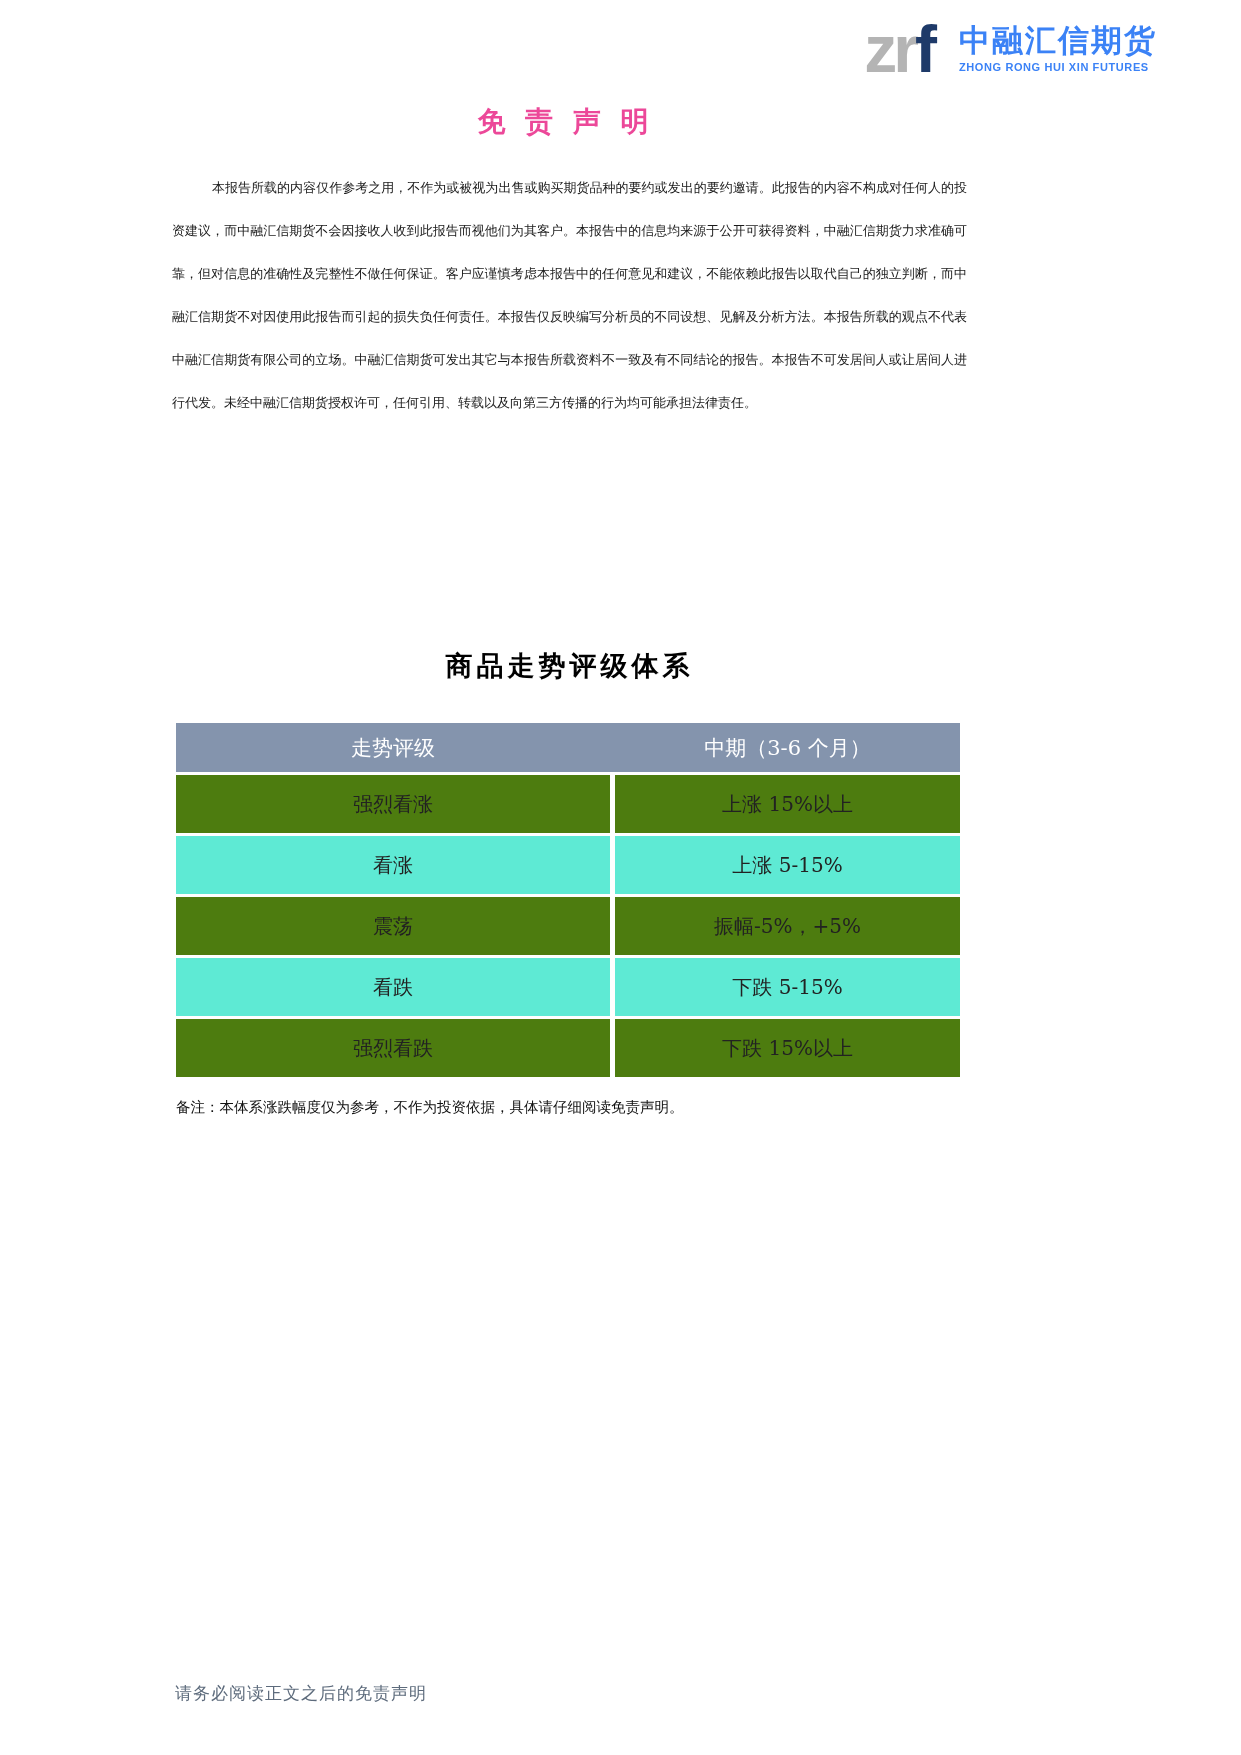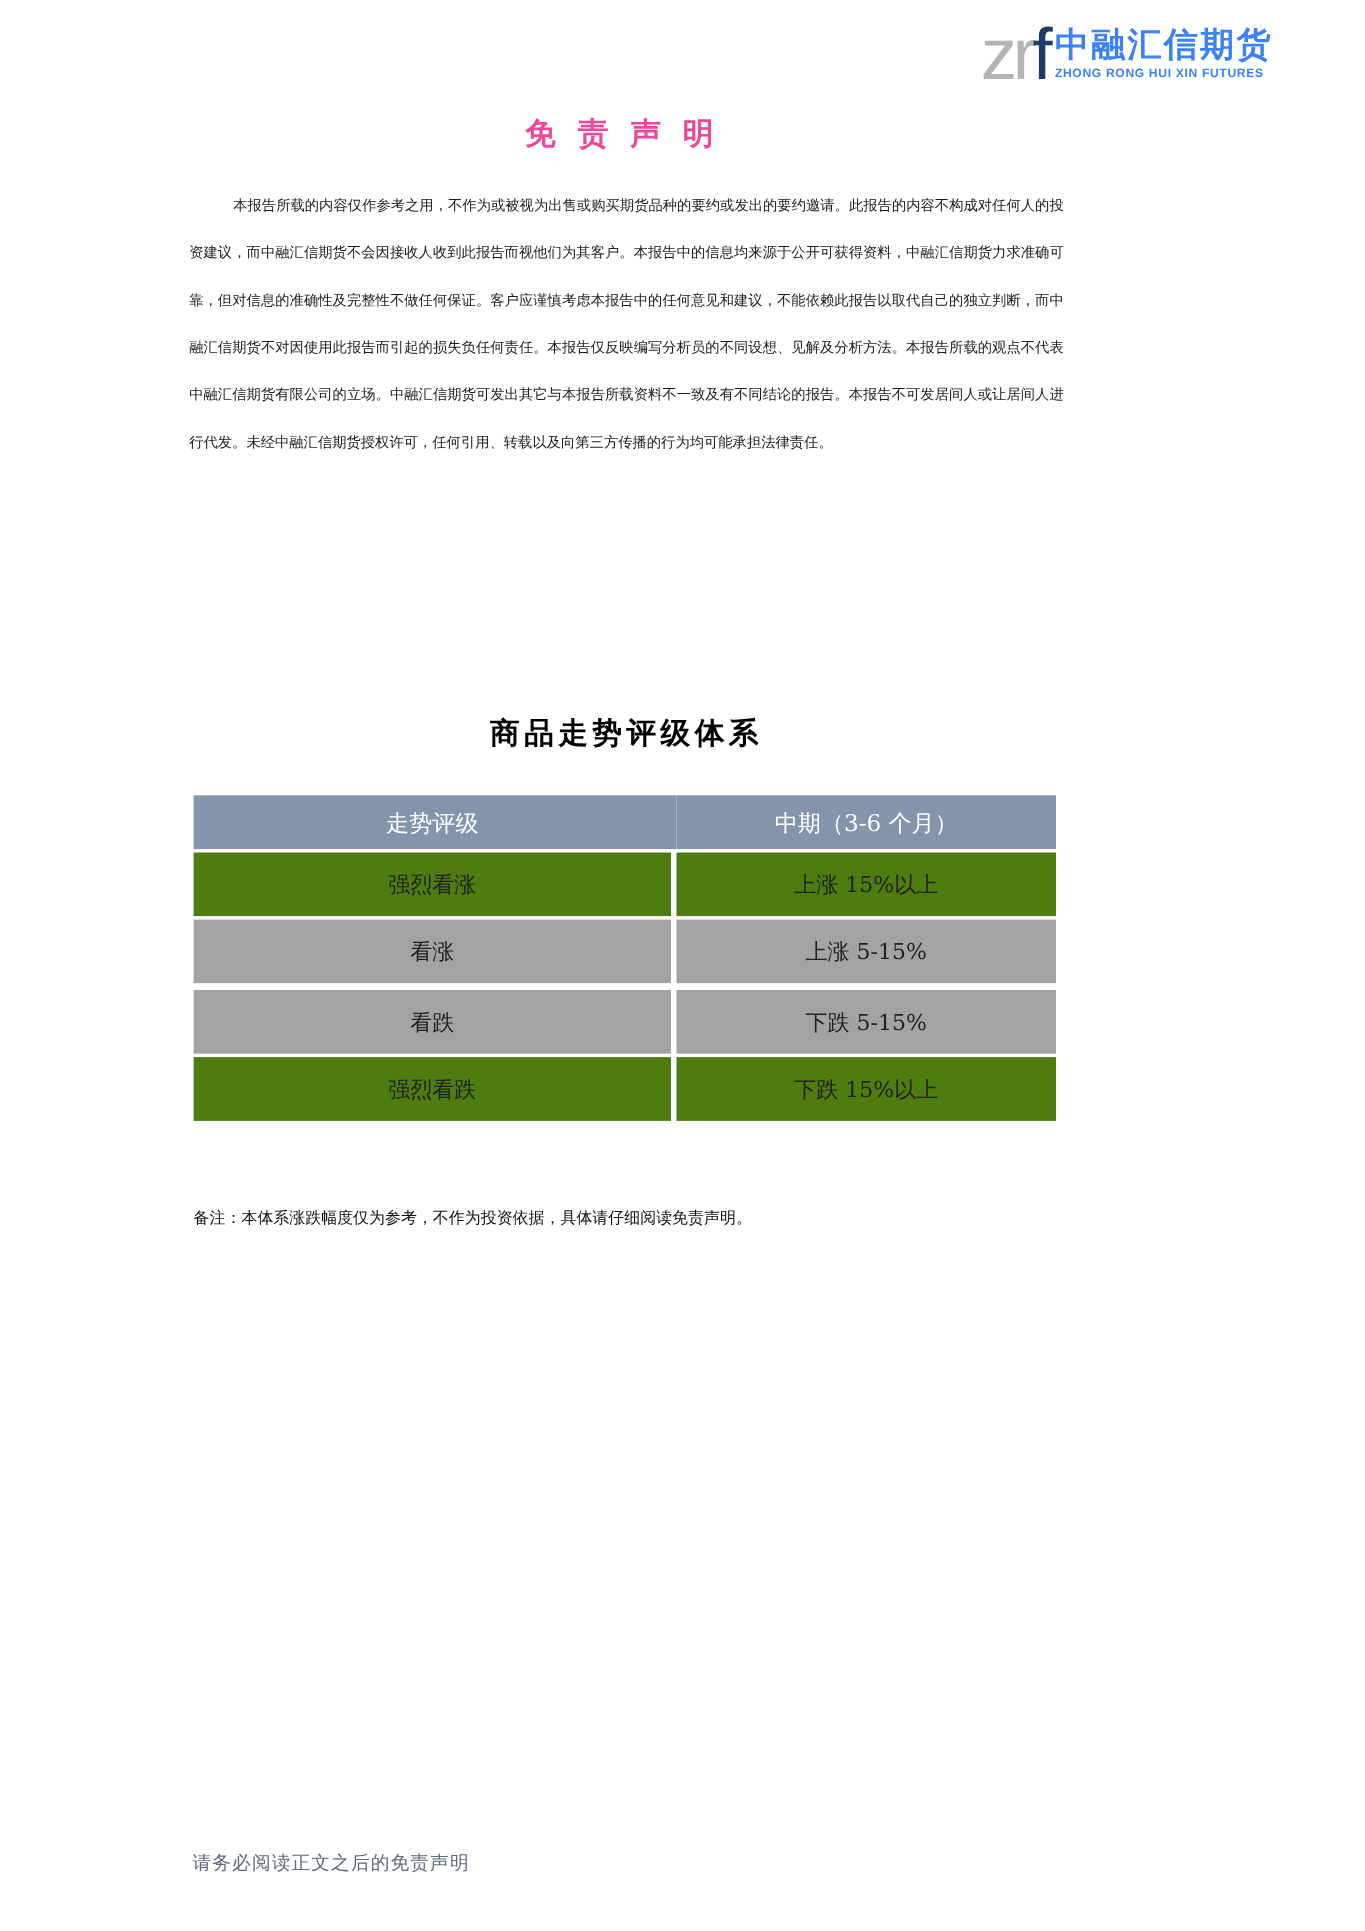--- a/index.html
+++ b/index.html
@@ -16,25 +16,25 @@
   
   .logo{
     position:absolute;
     top:24px;
     right:84px;
     display:flex;
     align-items:flex-end;
   }
   .logo-mark{
     font-family:"Liberation Sans","DejaVu Sans",sans-serif;
-    font-weight:normal;
+    font-weight:bold;
     font-size:66px;
     line-height:0.78;
     letter-spacing:-4px;
-    margin-right:6px;
+    margin-right:26px;
   }
   .logo-zr{color:#b4b4b4;}
   .logo-f{color:#1e3a69;}
   .logo-text{
     font-family:"Liberation Sans","DejaVu Sans",sans-serif;
     color:#3b82f6;
     text-align:left;
     padding-bottom:2px;
   }
   .logo-cn{
@@ -115,21 +115,21 @@
   }
   .rating-table td.gap-col{
     width:5px;
     background:#ffffff;
   }
   .rating-table tr.gap-row td{
     height:3px;
     background:#ffffff;
   }
   .rating-table tr.dark td.cell{background:#4d7c0f;color:#222;}
-  .rating-table tr.light td.cell{background:#a3a3a3;color:#222;}
+  .rating-table tr.light td.cell{background:#5eead4;color:#222;}
 
   .table-note{
     position:absolute;
     top:1098px;
     left:176px;
     width:784px;
     font-size:14.5px;
     color:#111;
   }
 
@@ -187,20 +187,25 @@
     <tr class="light">
       <td class="col1 cell">看涨</td>
       <td class="gap-col"></td>
       <td class="col2 cell">上涨 5-15%</td>
     </tr>
     <tr class="gap-row">
           <td></td>
           <td class="gap-col"></td>
           <td></td>
         </tr>
+    <tr class="dark">
+      <td class="col1 cell">震荡</td>
+      <td class="gap-col"></td>
+      <td class="col2 cell">振幅-5%，+5%</td>
+    </tr>
     <tr class="gap-row">
           <td></td>
           <td class="gap-col"></td>
           <td></td>
         </tr>
     <tr class="light">
       <td class="col1 cell">看跌</td>
       <td class="gap-col"></td>
       <td class="col2 cell">下跌 5-15%</td>
     </tr>

